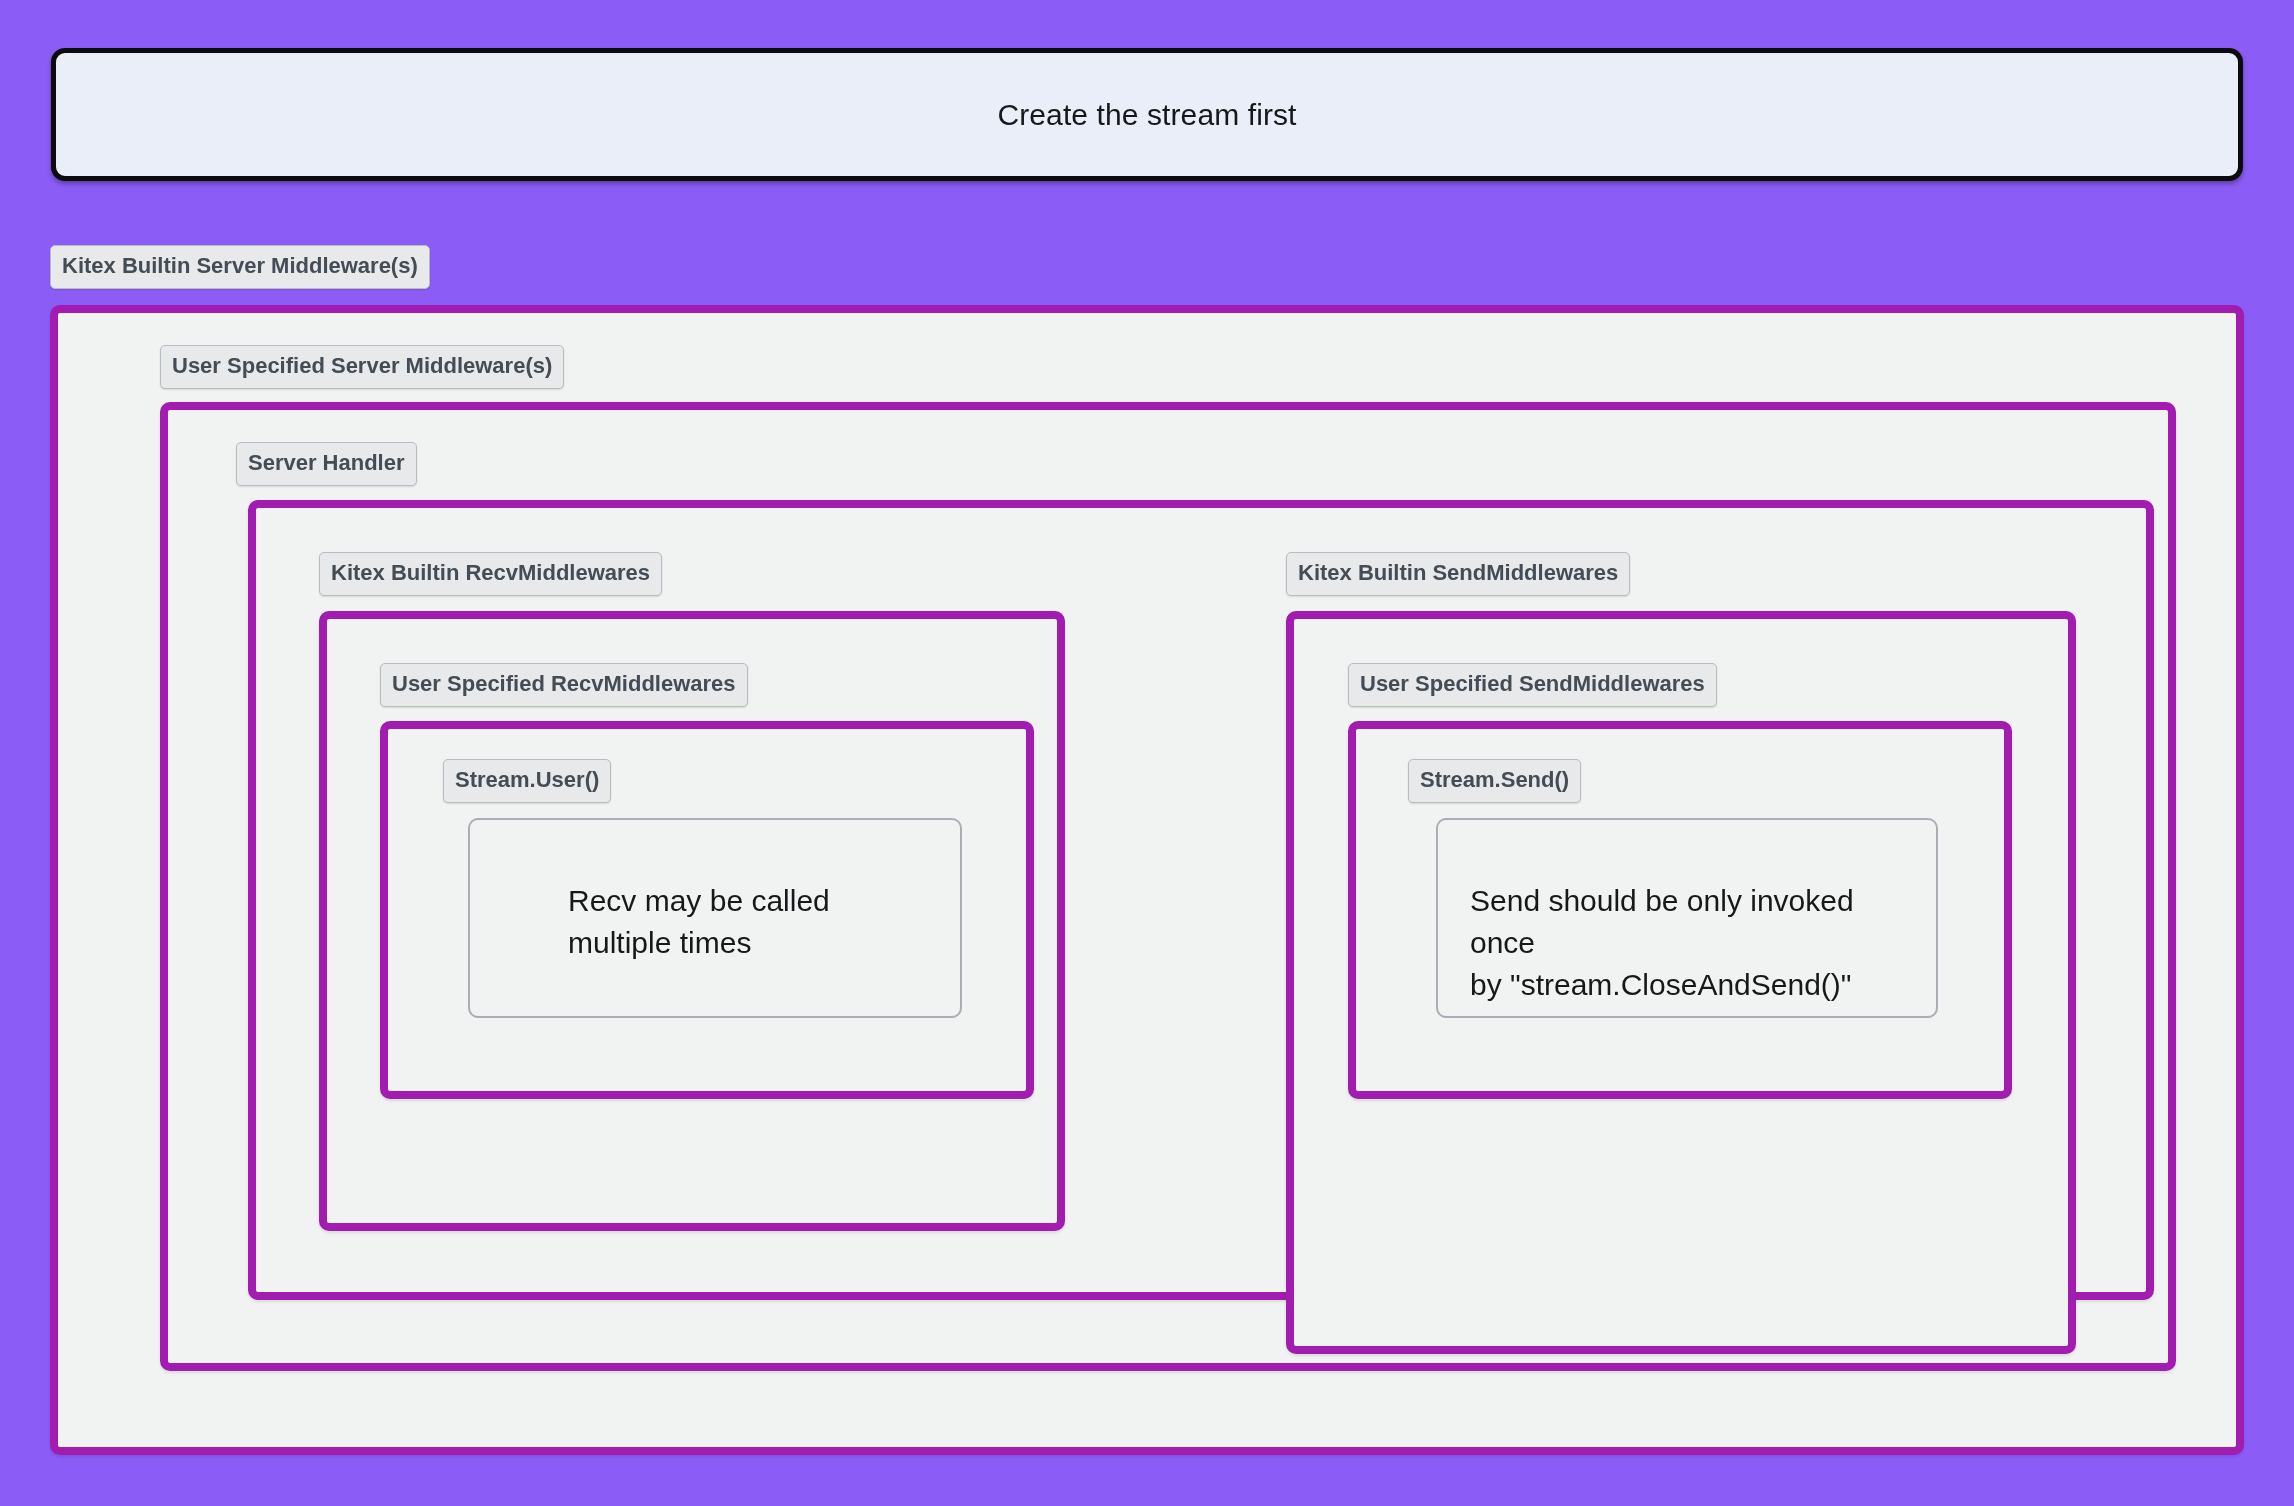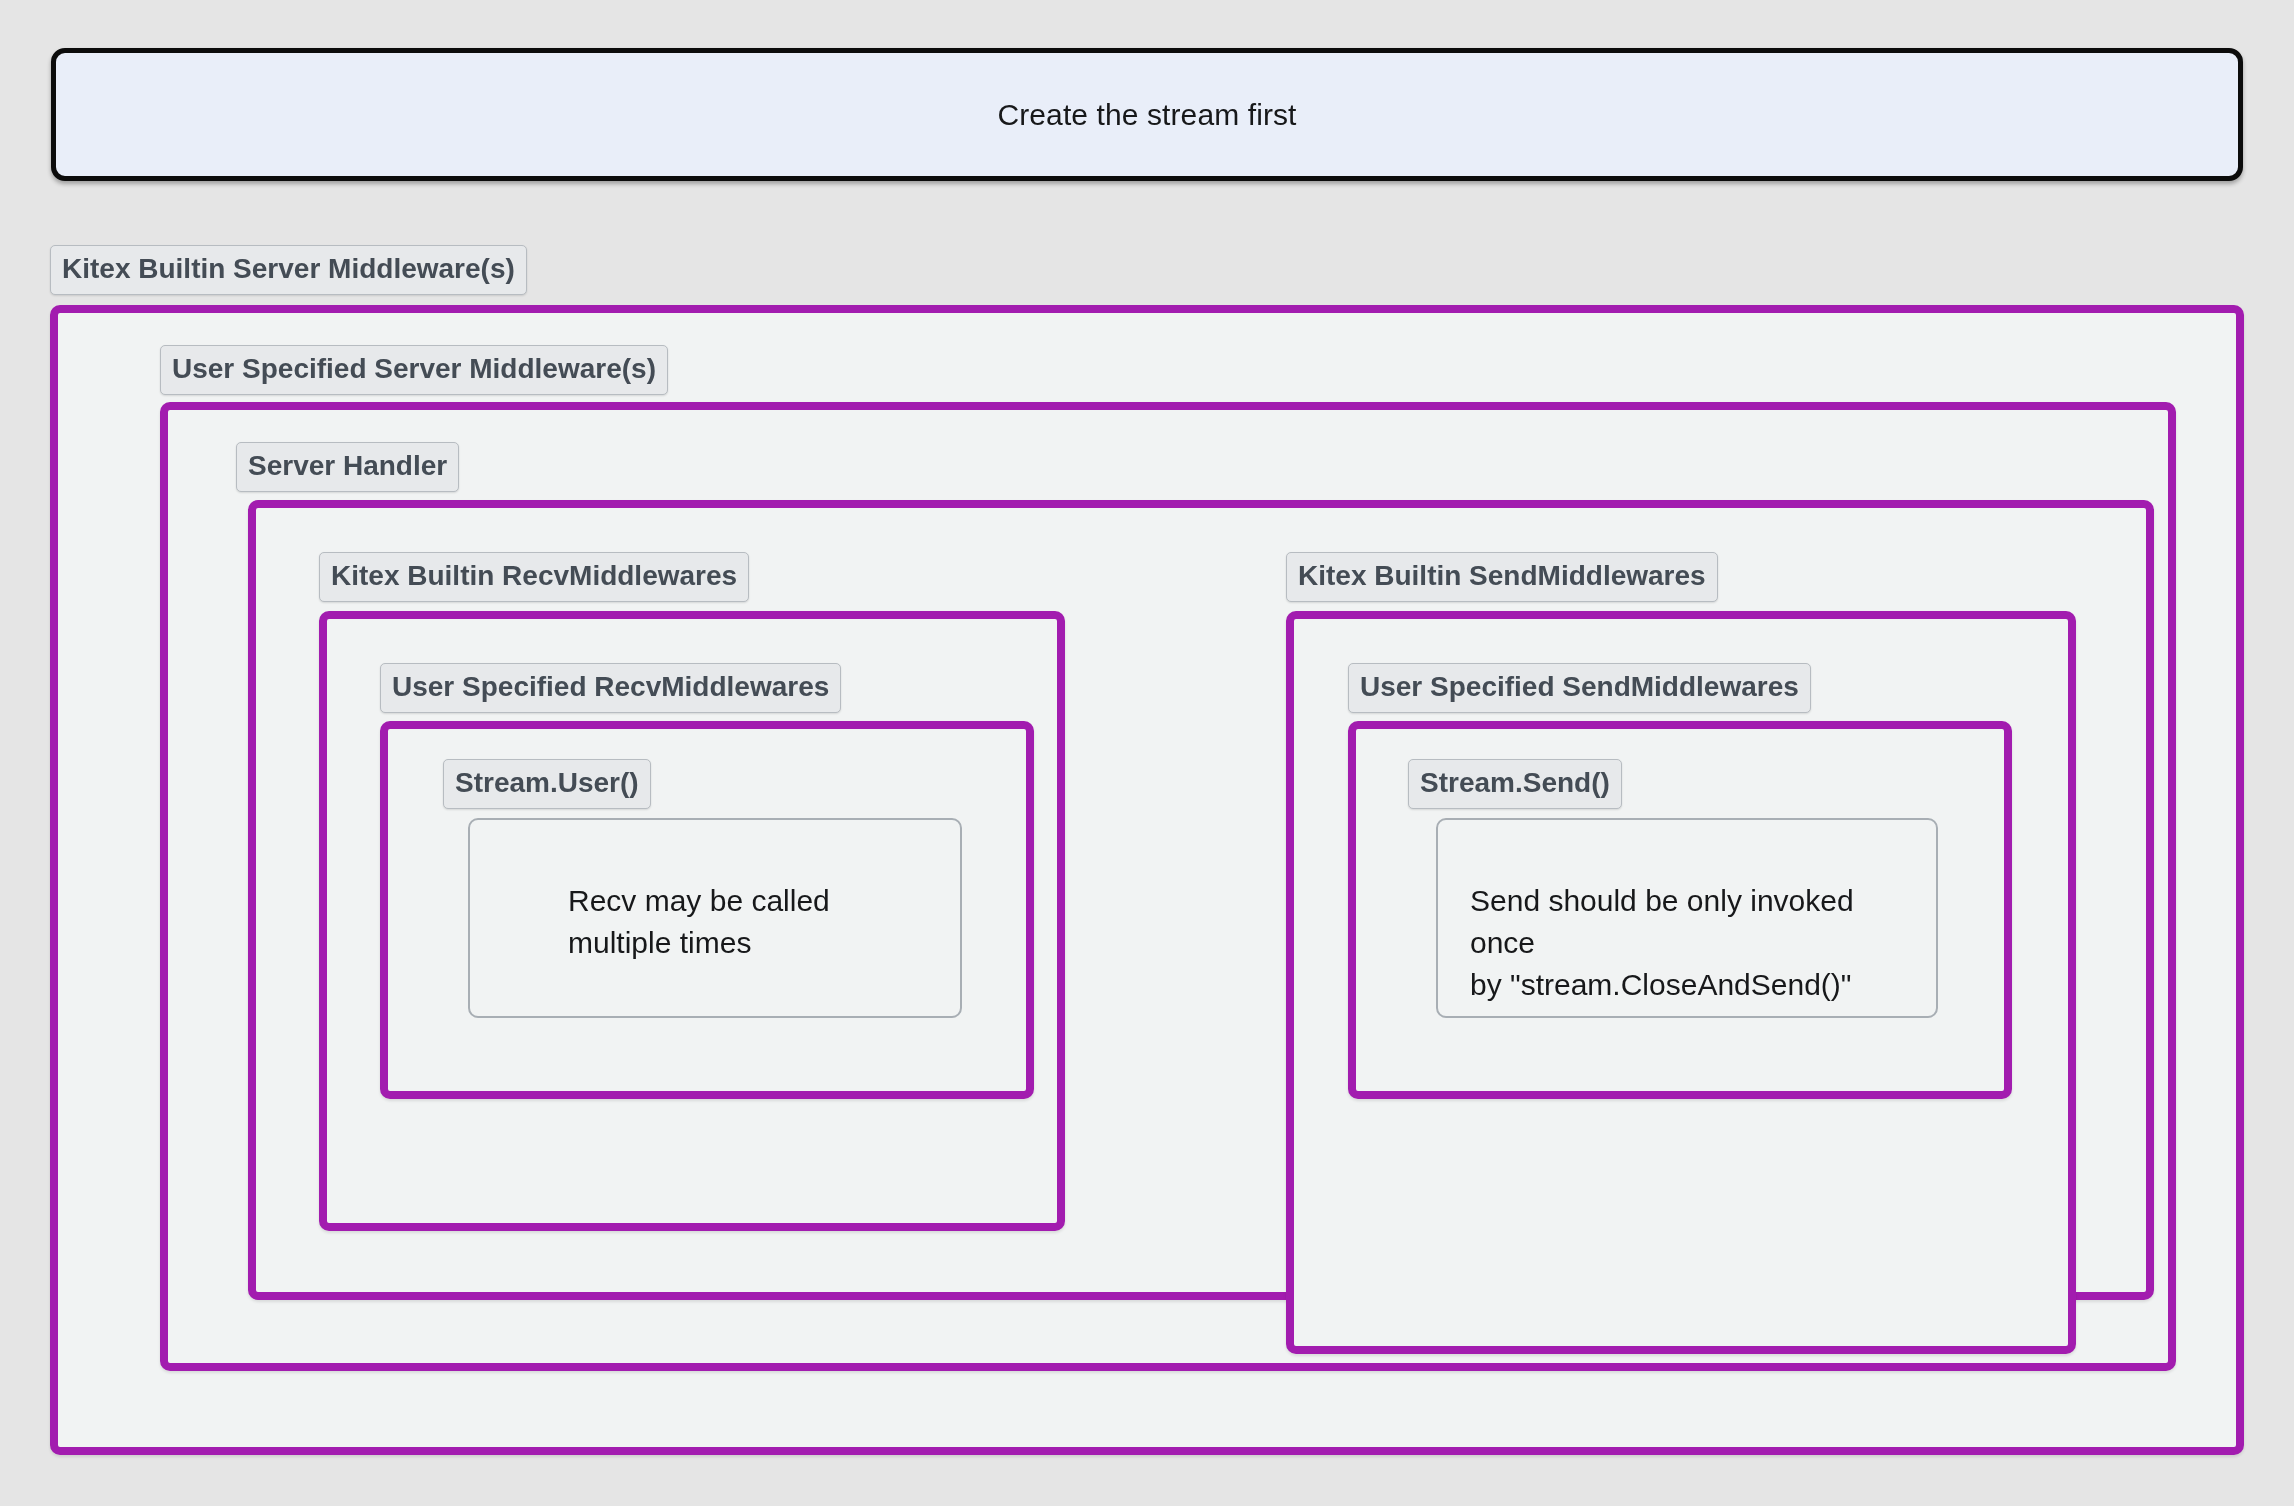--- a/index.html
+++ b/index.html
@@ -11,21 +11,21 @@
     width: 2294px; height: 1506px;
     font-family: "Liberation Sans", sans-serif;
     position: relative;
     overflow: hidden;
   }
 
   
   #canvas {
     position: absolute;
     inset: 0;
-    background: #e5e5e5;
+    background: #8b5cf6;
   }
 
   
   .banner {
     position: absolute;
     left: 51px; top: 48px;
     width: 2192px; height: 133px;
     background: #e9eef9;
     border: 5px solid #0c0c0c;
     border-radius: 14px;
@@ -57,21 +57,21 @@
   }
 
   
   .pill {
     position: absolute;
     background: #e7e9eb;
     border: 1.5px solid #b7bcc1;
     border-radius: 5px;
     color: #444c55;
     font-weight: 700;
-    font-size: 28px;
+    font-size: 22px;
     line-height: 1;
     padding: 9px 11px 11px 11px;
     white-space: nowrap;
     box-shadow: 0 1px 2px rgba(0,0,0,0.12);
   }
 
   
   .note-text {
     position: absolute;
     font-size: 30px;

